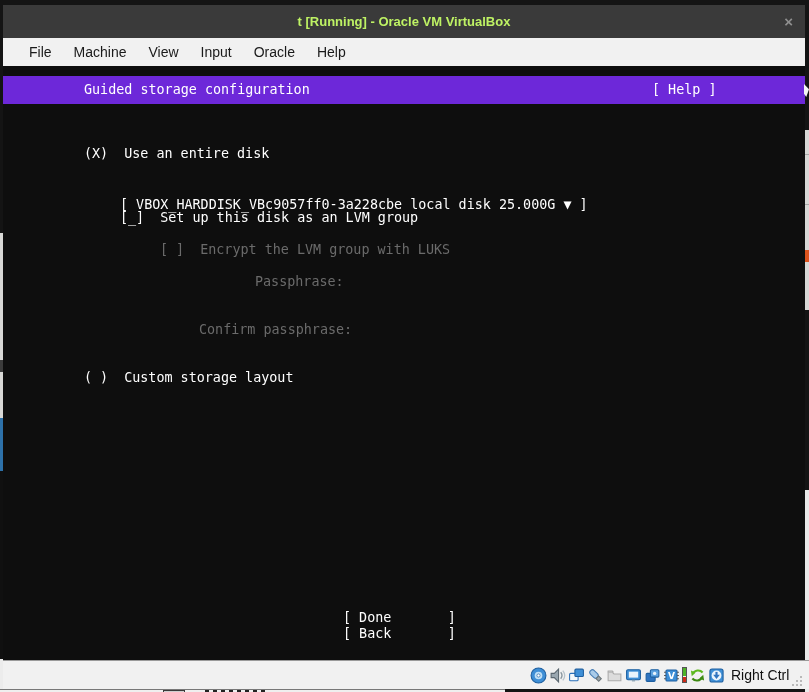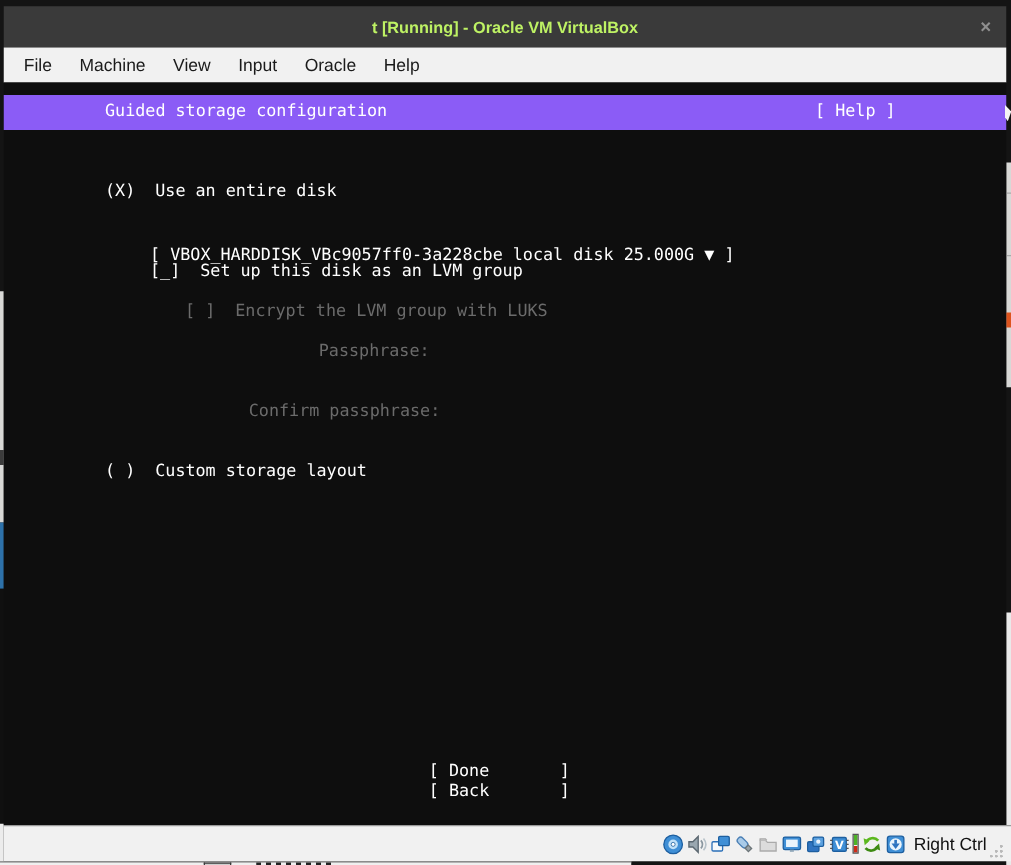--- a/index.html
+++ b/index.html
@@ -23,38 +23,38 @@
   .titlebar .title {
     width:100%; text-align:center; line-height:33px;
     color:#bef264; font-size:13px; font-weight:bold;
   }
   .close-btn {
     position:absolute; right:12px; top:0; height:33px; line-height:33px;
     color:#8f8f8f; font-size:15px; font-weight:bold; cursor:default;
   }
   .menubar {
     position:absolute; left:3px; top:38px; width:802px; height:28px;
-    background:#f1f1f1; display:flex; align-items:center; padding-left:5px;
+    background:#f1f1f1; display:flex; align-items:center; padding-left:15px;
   }
   .menu-item { font-size:14px; color:#1a1a1a; padding:0 11px; }
 
   
   .vm {
     position:absolute; left:3px; top:66px; width:802px; height:594px;
     background:#0e0e0e;
   }
   .tui-line {
     position:absolute; white-space:pre;
     font:13.4px/16px "DejaVu Sans Mono", monospace; color:#ffffff;
   }
   .tui-line .lbl { margin-left:16px; }
   .dim { color:#6b6b6b; }
   .tui-header {
     position:absolute; left:0; top:10px; width:802px; height:28px;
-    background:#8b5cf6;
+    background:#6d28d9;
   }
   .tui-header .tui-line { top:6px; }
 
   
   .statusbar {
     position:absolute; left:3px; top:660px; width:806px; height:29px;
     background:#f1f1f1; border-top:1px solid #9a9a9a;
   }
   .status-icons {
     position:absolute; left:527px; top:5px; height:18px;
@@ -142,21 +142,21 @@
       <div class="tui-line" style="left:649px;">[ Help ]</div>
     </div>
 
 
     <div class="tui-line" style="left:81px;top:80px;"><span>(X)</span><span class="lbl">Use an entire disk</span></div>
 
     <div class="tui-line" style="left:117px;top:112px;margin-top:19px;">[ VBOX_HARDDISK_VBc9057ff0-3a228cbe local disk 25.000G ▼ ]</div>
 
     <div class="tui-line" style="left:117px;top:144px;"><span>[_]</span><span class="lbl">Set up this disk as an LVM group</span></div>
 
-    <div class="tui-line dim" style="left:145px;top:176px;"><span>[ ]</span><span class="lbl">Encrypt the LVM group with LUKS</span></div>
+    <div class="tui-line dim" style="left:157px;top:176px;"><span>[ ]</span><span class="lbl">Encrypt the LVM group with LUKS</span></div>
 
     <div class="tui-line dim" style="left:252px;top:208px;">Passphrase:</div>
 
     <div class="tui-line" style="left:81px;top:304px;"><span>( )</span><span class="lbl">Custom storage layout</span></div>
 
     <div class="tui-line dim" style="left:196px;top:256px;">Confirm passphrase:</div>
 
     <div class="tui-line" style="left:340px;top:544px;">[ Done       ]</div>
     <div class="tui-line" style="left:340px;top:560px;">[ Back       ]</div>
   </div>

